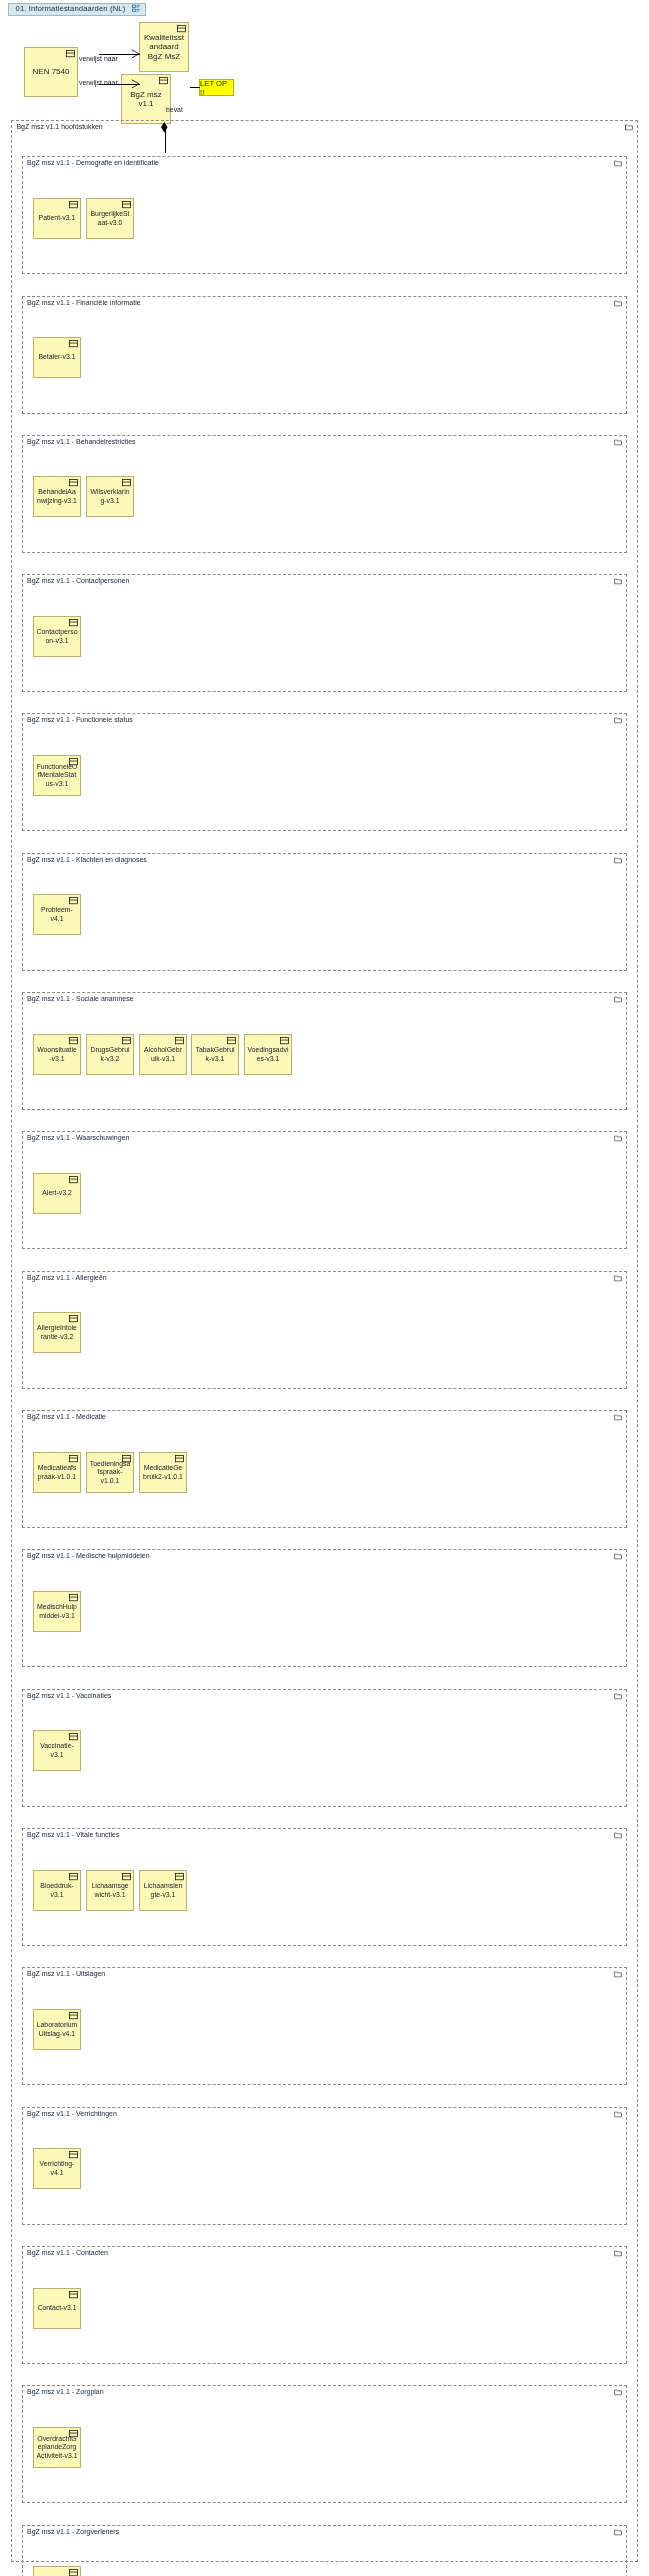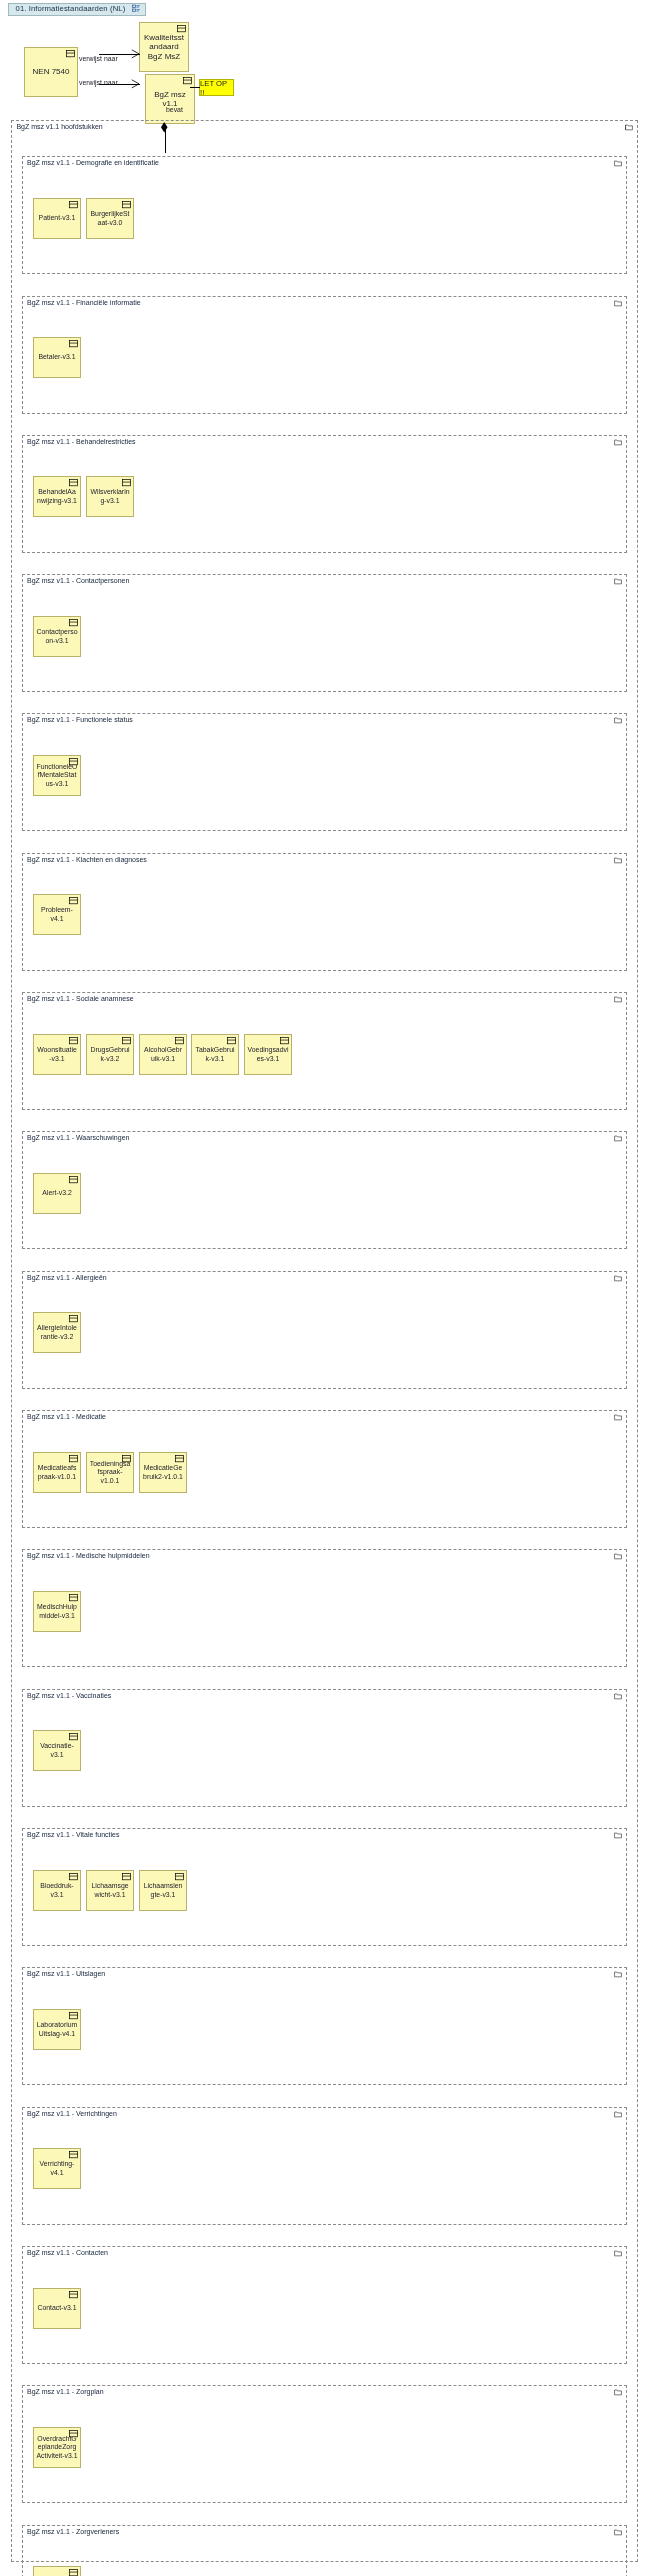--- a/index.html
+++ b/index.html
@@ -163,21 +163,21 @@
 </div>
 
 <div class="elem big" id="el-kwaliteit" style="left:139px; top:22px; width:50px; height:50px;">
   <svg class="deliverable-icon" viewBox="0 0 14 11">
     <rect x="0.6" y="0.6" width="12.8" height="9.8" fill="#fcf8b8" stroke="#000" stroke-width="1.1"></rect>
     <line x1="0.6" y1="4.6" x2="13.4" y2="4.6" stroke="#000" stroke-width="1.1"></line>
   </svg>
   <span class="elem-label">Kwaliteitsstandaard BgZ MsZ</span>
 </div>
 
-<div class="elem big" id="el-bgz" style="left:145px; top:74px; width:50px; height:50px;">
+<div class="elem big" id="el-bgz" style="left:121px; top:74px; width:50px; height:50px;">
   <svg class="deliverable-icon" viewBox="0 0 14 11">
     <rect x="0.6" y="0.6" width="12.8" height="9.8" fill="#fcf8b8" stroke="#000" stroke-width="1.1"></rect>
     <line x1="0.6" y1="4.6" x2="13.4" y2="4.6" stroke="#000" stroke-width="1.1"></line>
   </svg>
   <span class="elem-label">BgZ msz v1.1</span>
 </div>
 
 <div id="note-let-op" style="left:199px; top:79px; width:35px; height:17px;">
   <span>LET OP !!</span>
 </div>

